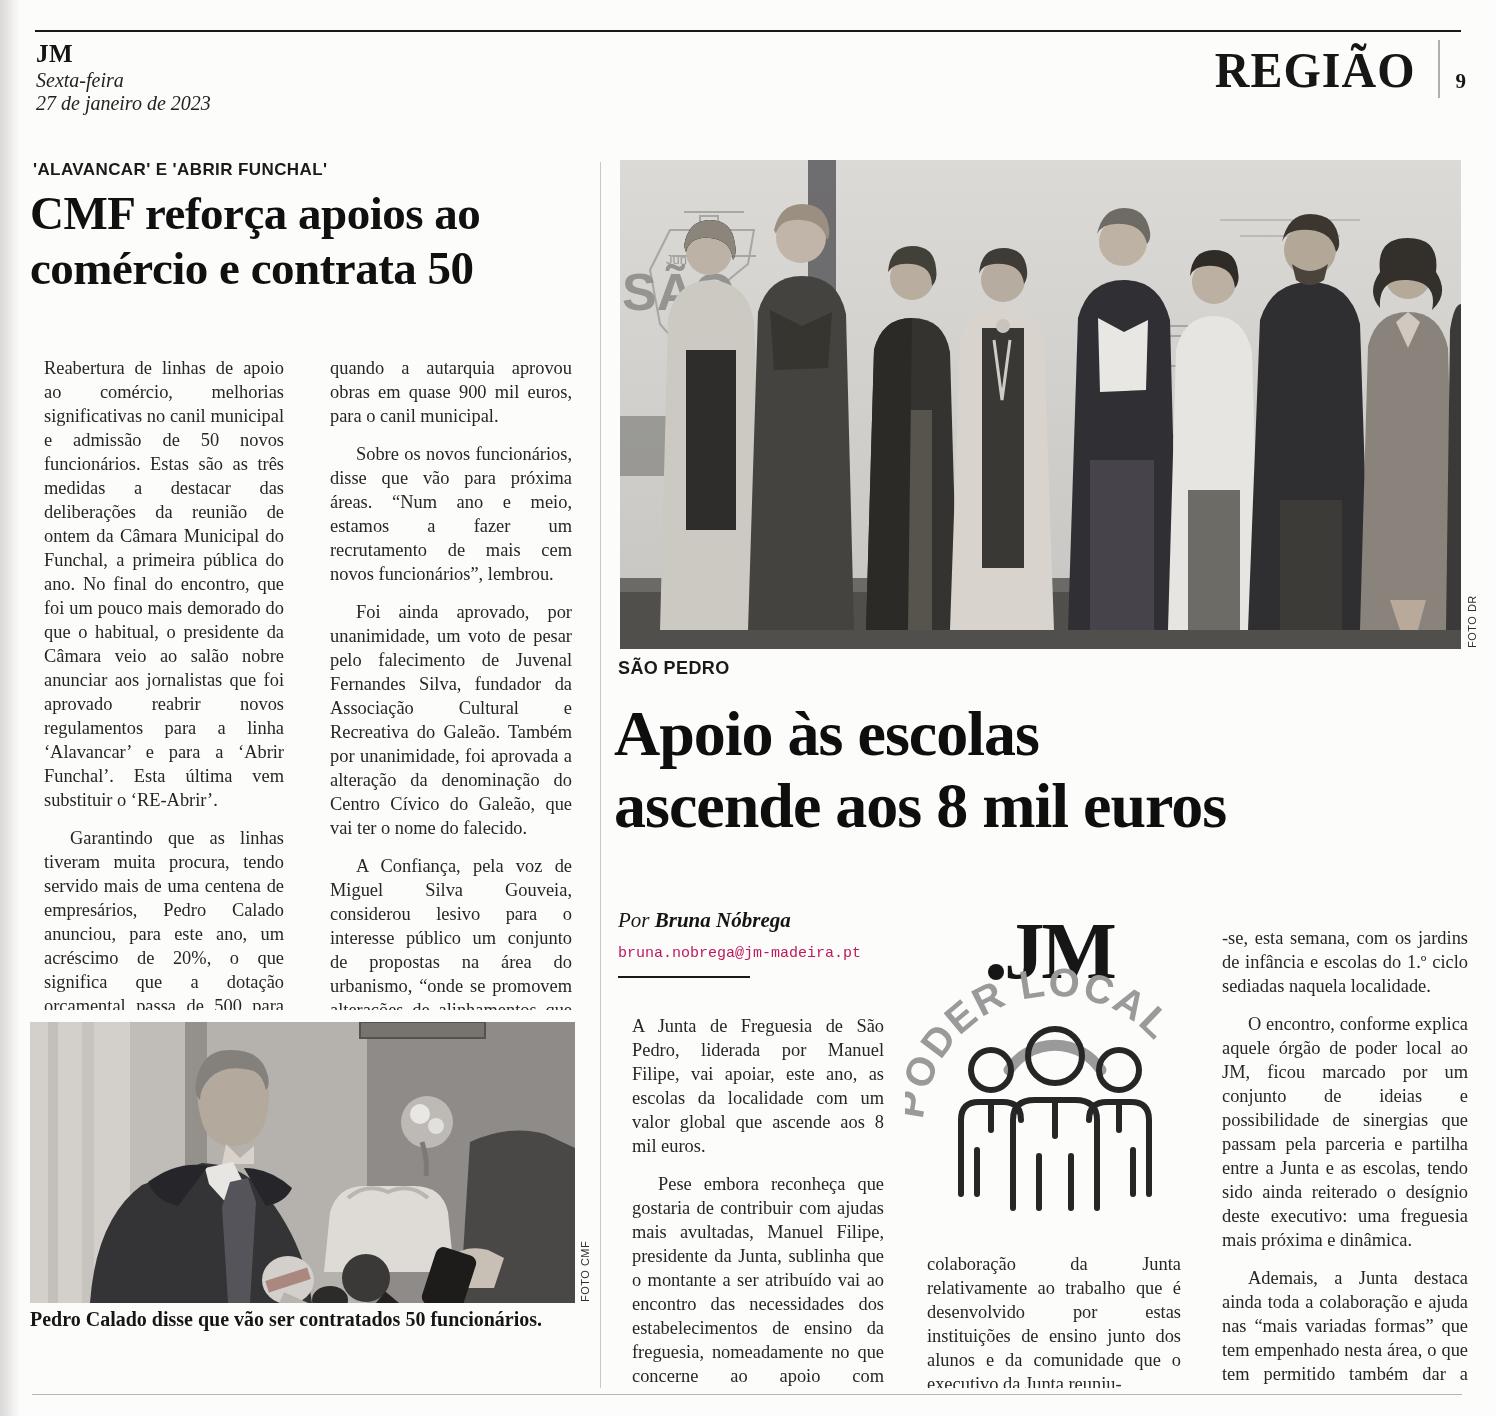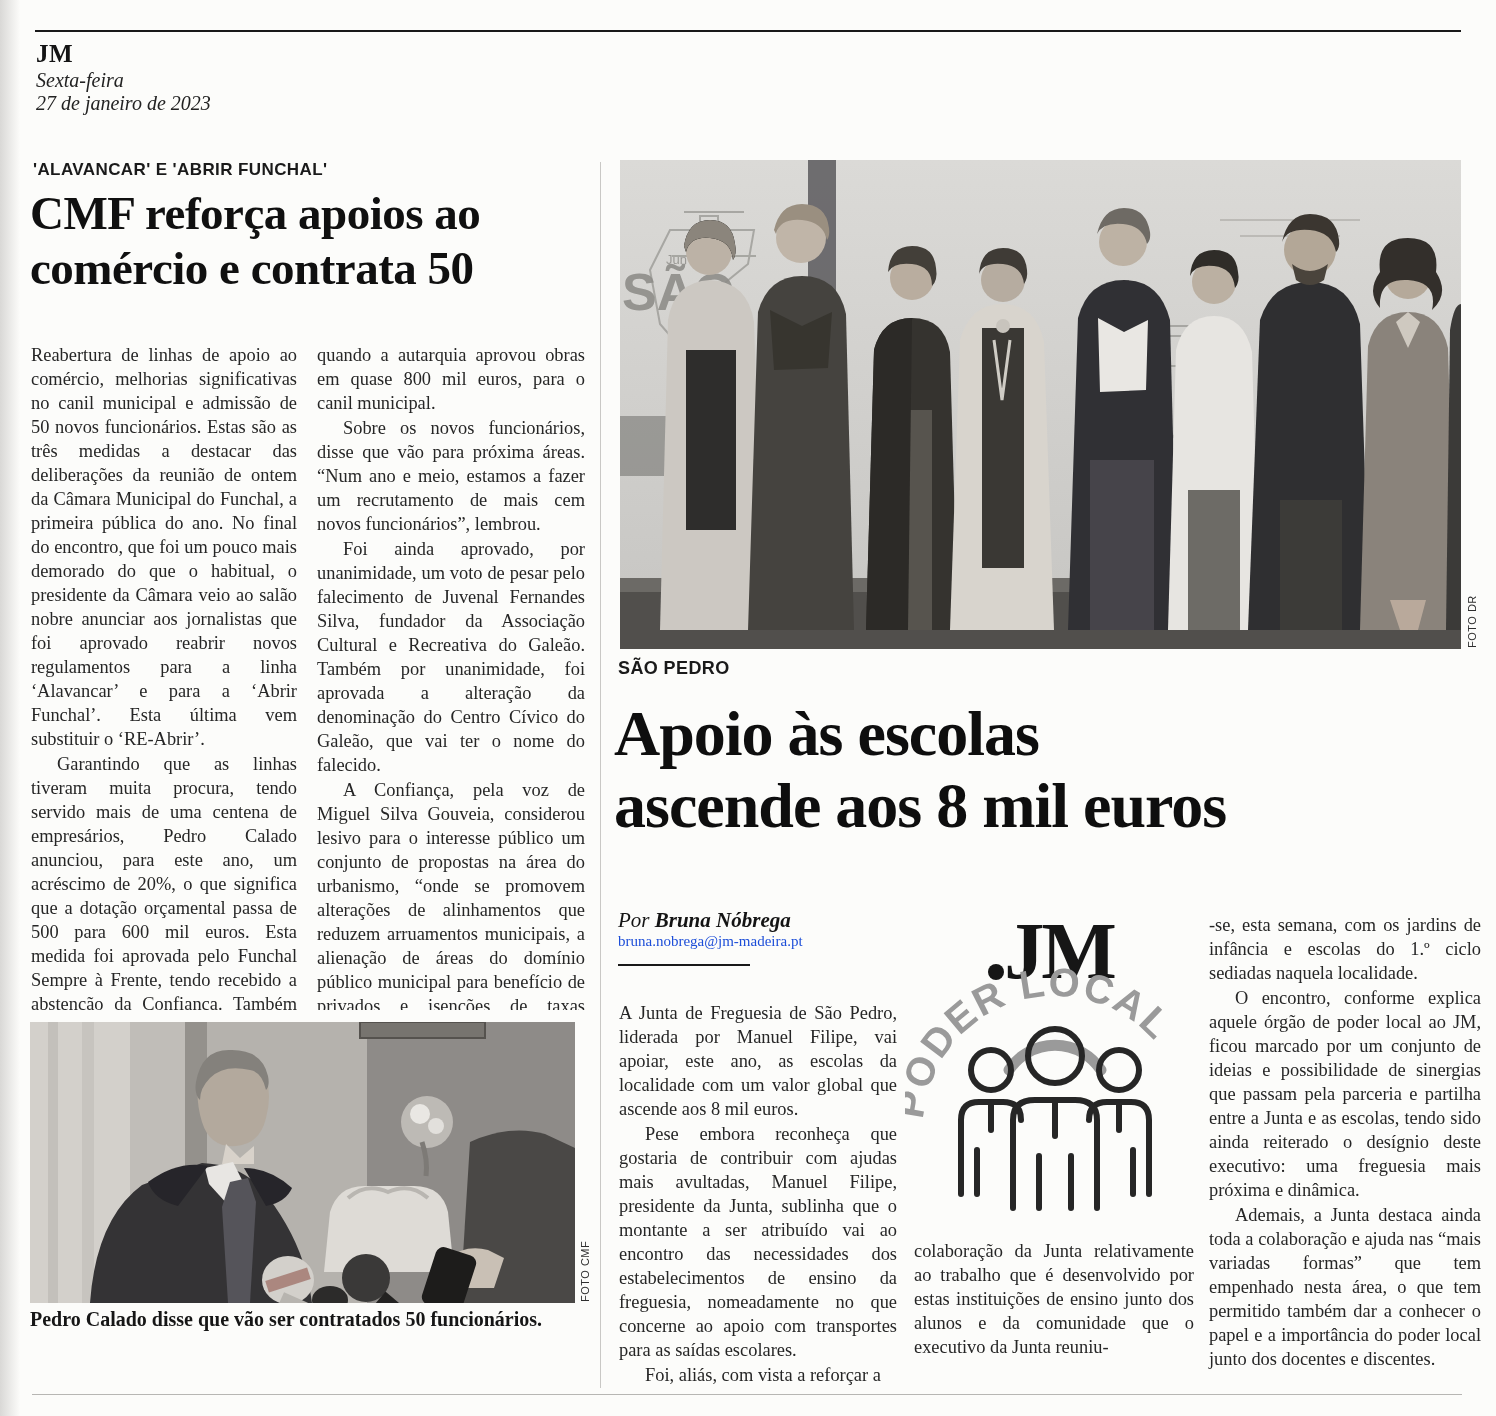--- a/index.html
+++ b/index.html
@@ -17,21 +17,21 @@
   .mast-logo{font-weight:bold;font-size:25px;letter-spacing:.5px;color:#141414;}
   .mast-week,.mast-date{font-style:italic;font-size:20px;color:#222;}
   .section-head{position:absolute;top:40px;right:30px;display:flex;align-items:center;}
   .section-title{font-weight:bold;font-size:48px;letter-spacing:1px;color:#161616;transform:scaleY(1.05);}
   .section-div{width:2px;height:58px;background:#b0afac;margin:0 16px 0 22px;}
   .page-num{font-weight:bold;font-size:21px;color:#161616;align-self:flex-end;margin-bottom:4px;}
 
   
   .kicker{font-family:"Liberation Sans",sans-serif;font-weight:bold;font-size:17px;letter-spacing:.4px;color:#1a1a1a;}
   .bodycol{position:absolute;text-align:justify;font-size:18.4px;line-height:24px;color:#262626;overflow:hidden;}
-  .bodycol p{margin:1px;}
+  .bodycol p{margin:14px;}
   .bodycol p + p{text-indent:26px;}
 
   
   .l-kicker{position:absolute;left:33px;top:160px;}
   .l-headline{position:absolute;left:30px;top:186px;font-weight:bold;font-size:47px;line-height:1.18;color:#101010;letter-spacing:-.5px;}
   .l-col1{left:30px;top:342px;width:268px;height:668px;}
   .l-col2{left:316px;top:342px;width:270px;height:668px;}
   .l-photo{position:absolute;left:30px;top:1022px;width:545px;height:281px;background:#b0aeab;}
   .l-caption{position:absolute;left:30px;top:1308px;width:560px;font-family:Liberation Serif, serif;font-weight:bold;font-size:20px;color:#161616;}
   .credit{position:absolute;font-family:"Liberation Sans",sans-serif;font-size:11px;color:#2e2e2e;
@@ -41,53 +41,58 @@
 
   .v-divider{position:absolute;left:600px;top:162px;width:1px;height:1226px;background:#c9c8c5;}
 
   
   .r-photo{position:absolute;left:620px;top:160px;width:841px;height:489px;background:#cfcecb;}
   .r-kicker{position:absolute;left:618px;top:658px;font-size:18px;}
   .r-headline{position:absolute;left:614px;top:698px;font-weight:bold;font-size:64px;line-height:1.13;color:#0e0e0e;letter-spacing:-1px;}
   .byline{position:absolute;left:618px;top:908px;}
   .byline-line{font-style:italic;font-size:21px;color:#141414;}
   .byline-line b{font-weight:bold;}
-  .byline-email{font-family:Liberation Serif, serif;font-size:15px;color:#1d4ed8;margin-top:0;}
+  .byline-email{font-family:Liberation Mono, monospace;font-size:15px;color:#be185d;margin-top:12px;}
   .byline-rule{width:132px;height:2px;background:#191919;margin-top:14px;}
   .r-col1{left:618px;top:1000px;width:280px;height:388px;}
   .r-col2{left:913px;top:1238px;width:282px;height:150px;}
   .r-col3{left:1208px;top:912px;width:274px;height:478px;}
   .pl-logo{position:absolute;left:905px;top:898px;width:300px;height:330px;}
 </style>
 </head>
 <body>
 
 <div id="page">
 
   <div class="rule-top"></div>
 
   <div class="masthead">
     <div class="mast-logo">JM</div>
     <div class="mast-week">Sexta-feira</div>
     <div class="mast-date">27 de janeiro de 2023</div>
   </div>
 
+  <div class="section-head">
+    <div class="section-title">REGIÃO</div>
+    <div class="section-div"></div>
+    <div class="page-num">9</div>
+  </div>
 
   <div class="kicker l-kicker">'ALAVANCAR' E 'ABRIR FUNCHAL'</div>
   <div class="l-headline">
     <div>CMF reforça apoios ao</div>
     <div>comércio e contrata 50</div>
   </div>
 
   <div class="bodycol l-col1">
     <p>Reabertura de linhas de apoio ao comércio, melhorias significativas no canil municipal e admissão de 50 novos funcionários. Estas são as três medidas a destacar das deliberações da reunião de ontem da Câmara Municipal do Funchal, a primeira pública do ano. No final do encontro, que foi um pouco mais demorado do que o habitual, o presidente da Câmara veio ao salão nobre anunciar aos jornalistas que foi aprovado reabrir novos regulamentos para a linha ‘Alavancar’ e para a ‘Abrir Funchal’. Esta última vem substituir o ‘RE-Abrir’.</p>
     <p>Garantindo que as linhas tiveram muita procura, tendo servido mais de uma centena de empresários, Pedro Calado anunciou, para este ano, um acréscimo de 20%, o que significa que a dotação orçamental passa de 500 para 600 mil euros. Esta medida foi aprovada pelo Funchal Sempre à Frente, tendo recebido a abstenção da Confiança. Também pela abstenção ficou-se a Confiança</p>
   </div>
   <div class="bodycol l-col2">
-    <p>quando a autarquia aprovou obras em quase 800 mil euros, para o canil municipal.</p>
+    <p>quando a autarquia aprovou obras em quase 900 mil euros, para o canil municipal.</p>
     <p>Sobre os novos funcionários, disse que vão para próxima áreas. “Num ano e meio, estamos a fazer um recrutamento de mais cem novos funcionários”, lembrou.</p>
     <p>Foi ainda aprovado, por unanimidade, um voto de pesar pelo falecimento de Juvenal Fernandes Silva, fundador da Associação Cultural e Recreativa do Galeão. Também por unanimidade, foi aprovada a alteração da denominação do Centro Cívico do Galeão, que vai ter o nome do falecido.</p>
     <p>A Confiança, pela voz de Miguel Silva Gouveia, considerou lesivo para o interesse público um conjunto de propostas na área do urbanismo, “onde se promovem alterações de alinhamentos que reduzem arruamentos municipais, a alienação de áreas do domínio público municipal para benefício de privados e isenções de taxas urbanísticas a projetos imobiliários”.</p>
   </div>
 
   <div class="l-photo">
     <svg width="545" height="281" viewBox="0 0 545 281">
       <rect width="545" height="281" fill="#a6a3a0"></rect>
       <rect x="0" y="0" width="100" height="281" fill="#d3d0cb"></rect>
       <rect x="18" y="0" width="10" height="281" fill="#c3c0bb"></rect>

